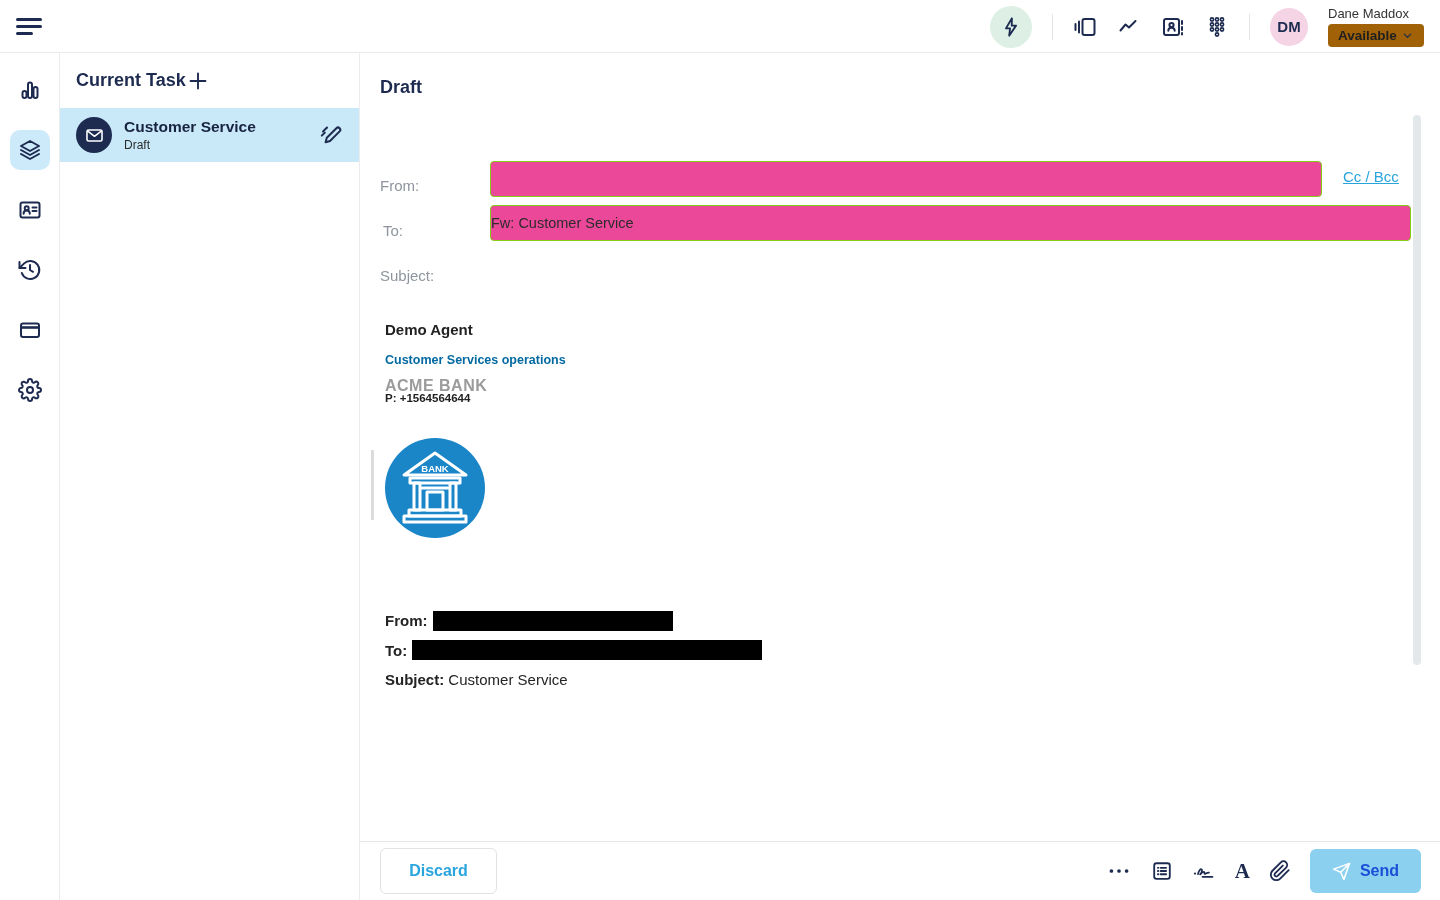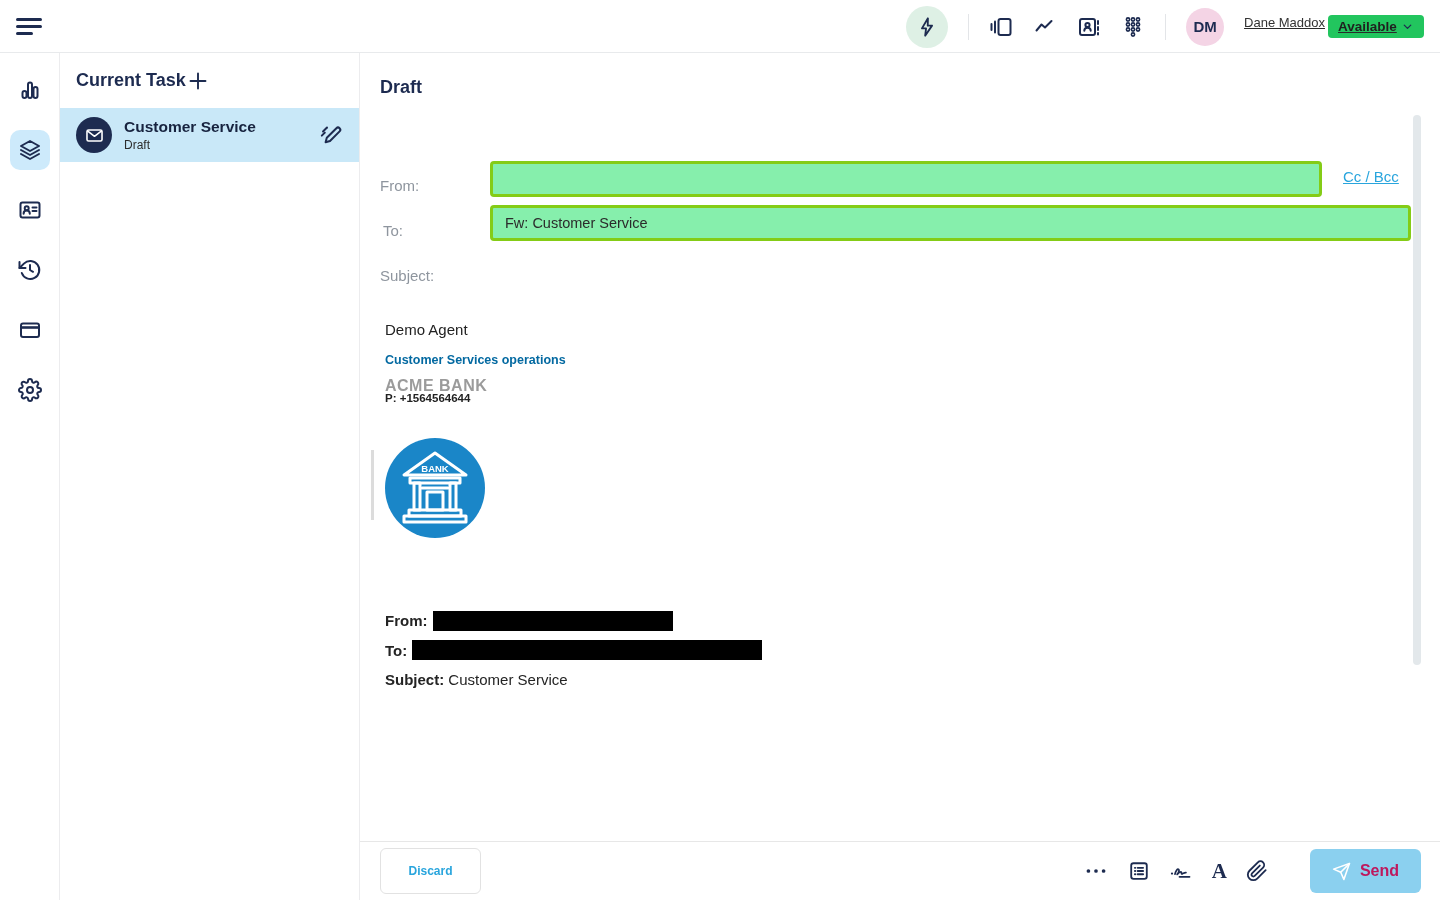--- a/index.html
+++ b/index.html
@@ -14,24 +14,24 @@
   .hamburger span:nth-child(1){ width:26px; } .hamburger span:nth-child(2){ width:26px; }
   .hamburger span:nth-child(3){ width:17px; }
   .topbar-right { position:absolute; right:16px; top:0; height:53px; display:flex; align-items:center; gap:20px; }
   .icon-btn { background:none; border:none; padding:0; cursor:pointer; color:#1d2b50;
               display:flex; align-items:center; justify-content:center; }
   .circ-mint { width:42px; height:42px; border-radius:50%; background:#def0e5;
                display:flex; align-items:center; justify-content:center; }
   .vdiv { width:1px; height:26px; background:#e3e5e8; }
   .avatar { width:38px; height:38px; border-radius:50%; background:#f4d4e5; color:#1d2b50;
             font-weight:bold; font-size:15px; display:flex; align-items:center; justify-content:center; cursor:pointer; }
-  .user-block { display:flex; flex-direction:row; gap:3px;text-decoration:underline; }
+  .user-block { display:flex; flex-direction:column; gap:3px; }
   .user-name { font-size:13px; color:#333; }
   .status-pill { display:flex; align-items:center; justify-content:space-between; gap:0;
-                 background:#22c55e; border:none; border-radius:4px; padding:4px 10px;
+                 background:#a16207; border:none; border-radius:4px; padding:4px 10px;
                  font-size:13.5px; font-weight:bold; color:#1f1f1f; cursor:pointer; min-width:96px;
                  font-family:inherit; }
 
   
   .app { display:flex; height:847px; }
   .rail { width:60px; border-right:1px solid #ececee; display:flex; flex-direction:column;
           align-items:center; padding-top:17px; gap:20px; flex-shrink:0; }
   .rail-item { width:40px; height:40px; border:none; background:none; border-radius:10px;
                display:flex; align-items:center; justify-content:center; color:#1d2b50; cursor:pointer; }
   .rail-item.active { background:#cdeafb; }
@@ -49,58 +49,58 @@
 
   
   .main { position:relative; flex:1; background:#fff; }
   .draft-title { position:absolute; left:20px; top:24px; font-size:18px; font-weight:bold; color:#1d2b50; }
   .f-label { position:absolute; font-size:15px; color:#8e959e; }
   .from-select { position:absolute; left:130px; top:62px; width:300px; height:36px;
                  border:1px solid #d9dde2; border-radius:4px; background:#fff; display:flex;
                  align-items:center; padding:0 10px 0 12px; cursor:pointer; }
   .from-ph { flex:1; font-size:14.5px; color:#9aa1a9; white-space:nowrap; overflow:hidden; }
   .sel-div { width:1px; height:22px; background:#e2e5e8; margin:0 8px 0 4px; }
-  .text-field { position:absolute; height:36px; border:3px solid #84cc16; border-radius:4px;
-                font-size:14.5px; color:#2b2b2b; padding:0 12px; font-family:inherit; background:#86efac; }
+  .text-field { position:absolute; height:36px; border:1px solid #84cc16; border-radius:4px;
+                font-size:14.5px; color:#2b2b2b; padding:0 0; font-family:inherit; background:#ec4899; }
   .to-field { left:130px; top:108px; width:832px; }
   .subject-field { left:130px; top:152px; width:921px; }
   .ccbcc { position:absolute; left:983px; top:115px; font-size:15px; color:#29a5dd;
            text-decoration:underline; cursor:pointer; }
 
   .caret-bar { position:absolute; left:11px; top:397px; width:3px; height:70px; background:#dcdcdc; }
 
   .sig { position:absolute; left:25px; }
-  .sig-name { top:268px; font-size:15px; font-weight:normal; color:#222; }
+  .sig-name { top:268px; font-size:15px; font-weight:bold; color:#222; }
   .sig-team { top:300px; font-size:12.5px; font-weight:bold; color:#0369a1; }
   .sig-co   { top:324px; font-size:16px; font-weight:bold; color:#9b9b9b; letter-spacing:0.5px; }
   .sig-ph   { top:339px; font-size:11.5px; font-weight:bold; color:#222; }
   .sig-logo { position:absolute; left:25px; top:385px; width:100px; height:100px; }
 
   .quoted { position:absolute; left:25px; top:553px; font-size:15px; color:#242424; }
   .q-line { height:29.5px; display:flex; align-items:center; }
   .q-line b { font-weight:bold; }
   .redact { display:inline-block; height:20px; background:#000; margin-left:5px; }
   .redact.from { width:240px; } .redact.to { width:350px; }
   .msg-line { height:29.5px; display:flex; align-items:center; }
   .msg-gap { height:29px; }
 
   .scroll-thumb { position:absolute; left:1053px; top:62px; width:8px; height:550px;
                   background:#e3e8eb; border-radius:4px; cursor:pointer; }
 
   
   .editor-footer { position:absolute; left:0; right:0; bottom:0; height:59px;
                    border-top:1px solid #e7e7e7; background:#fff; display:flex;
                    align-items:center; padding:0 19px 0 20px; gap:19px; }
-  .discard-btn { width:101px; height:46px; background:#fff; border:1px solid #e2e2e2;
-                 border-radius:6px; color:#29a5dd; font-size:12px; font-weight:bold;
+  .discard-btn { width:117px; height:46px; background:#fff; border:1px solid #e2e2e2;
+                 border-radius:6px; color:#29a5dd; font-size:16px; font-weight:bold;
                  cursor:pointer; font-family:inherit; }
   .footer-spacer { flex:1; }
   .send-btn { width:111px; height:44px; background:#8bd0ef; border:none; border-radius:6px;
-              color:#be185d; font-size:16px; font-weight:bold; display:flex; align-items:center;
-              justify-content:center; gap:9px; cursor:pointer; font-family:inherit;margin-left:23px; }
+              color:#1d4ed8; font-size:16px; font-weight:bold; display:flex; align-items:center;
+              justify-content:center; gap:9px; cursor:pointer; font-family:inherit; }
   .font-a { font-family:"Liberation Serif","DejaVu Serif",serif; font-size:21px; font-weight:bold;
             color:#1d2b50; line-height:1; }
 </style>
 </head>
 <body>
 
 <header class="topbar">
   <button class="hamburger">
     <span></span>
       <span></span>

